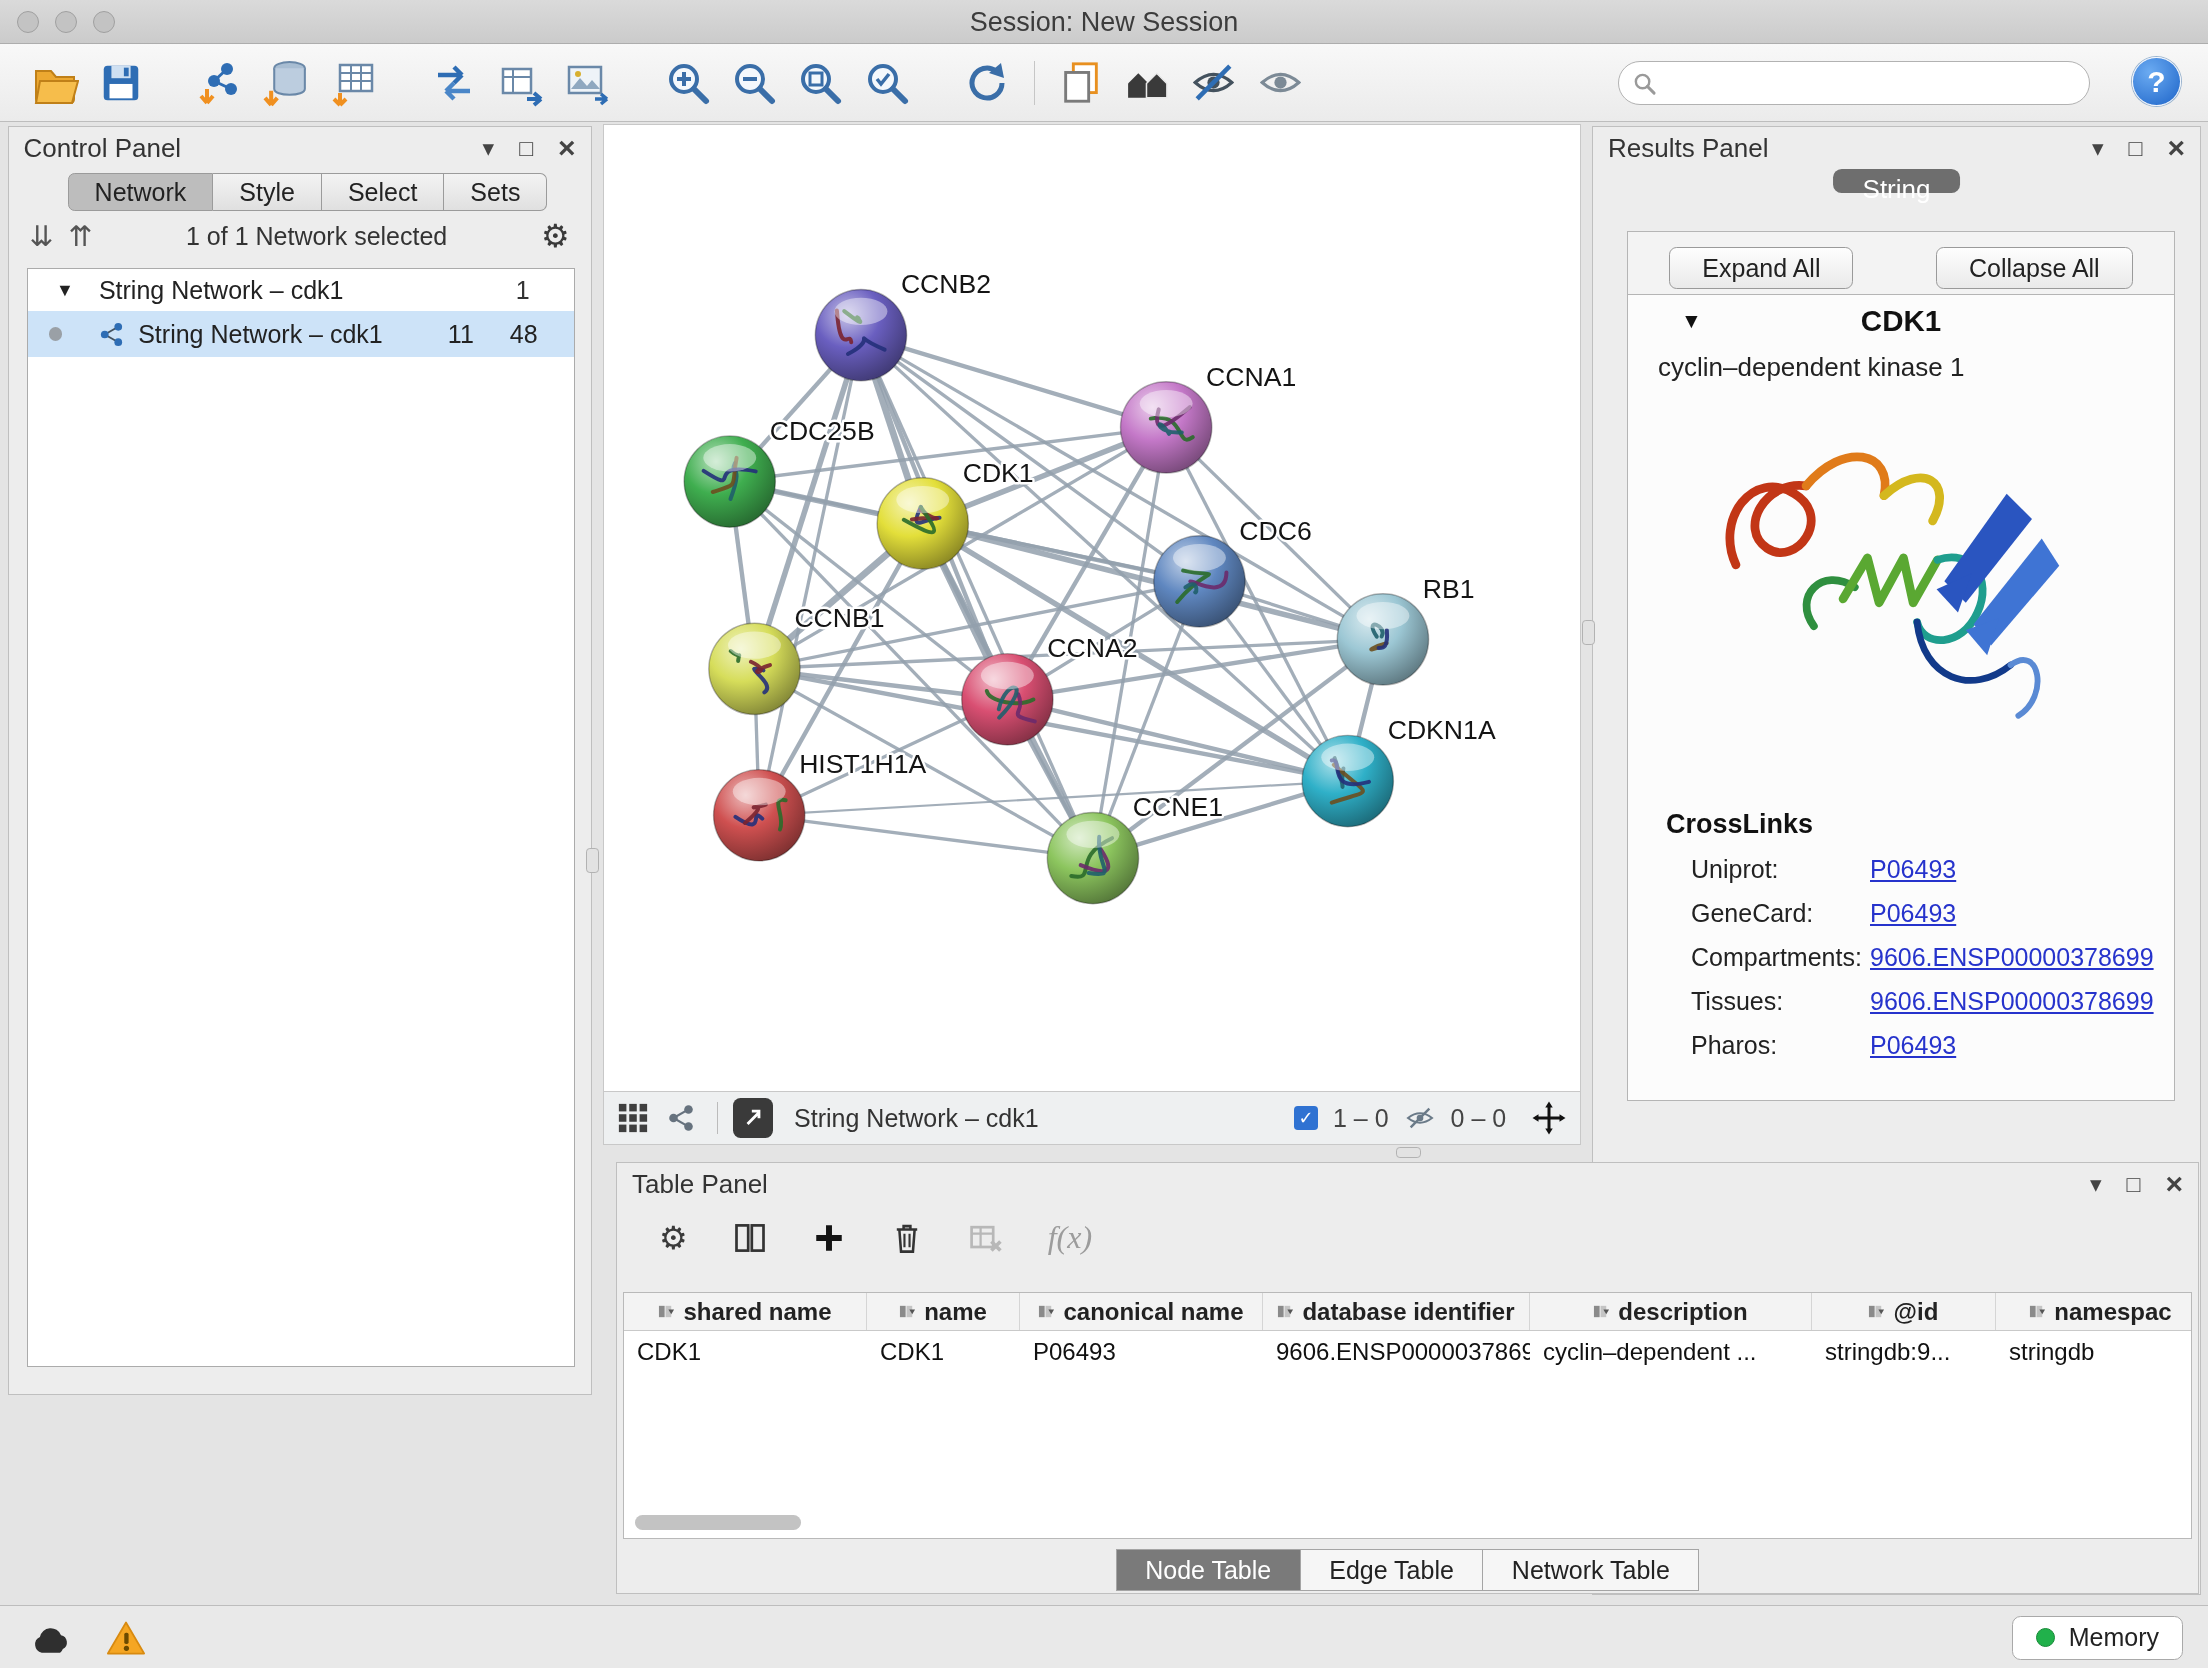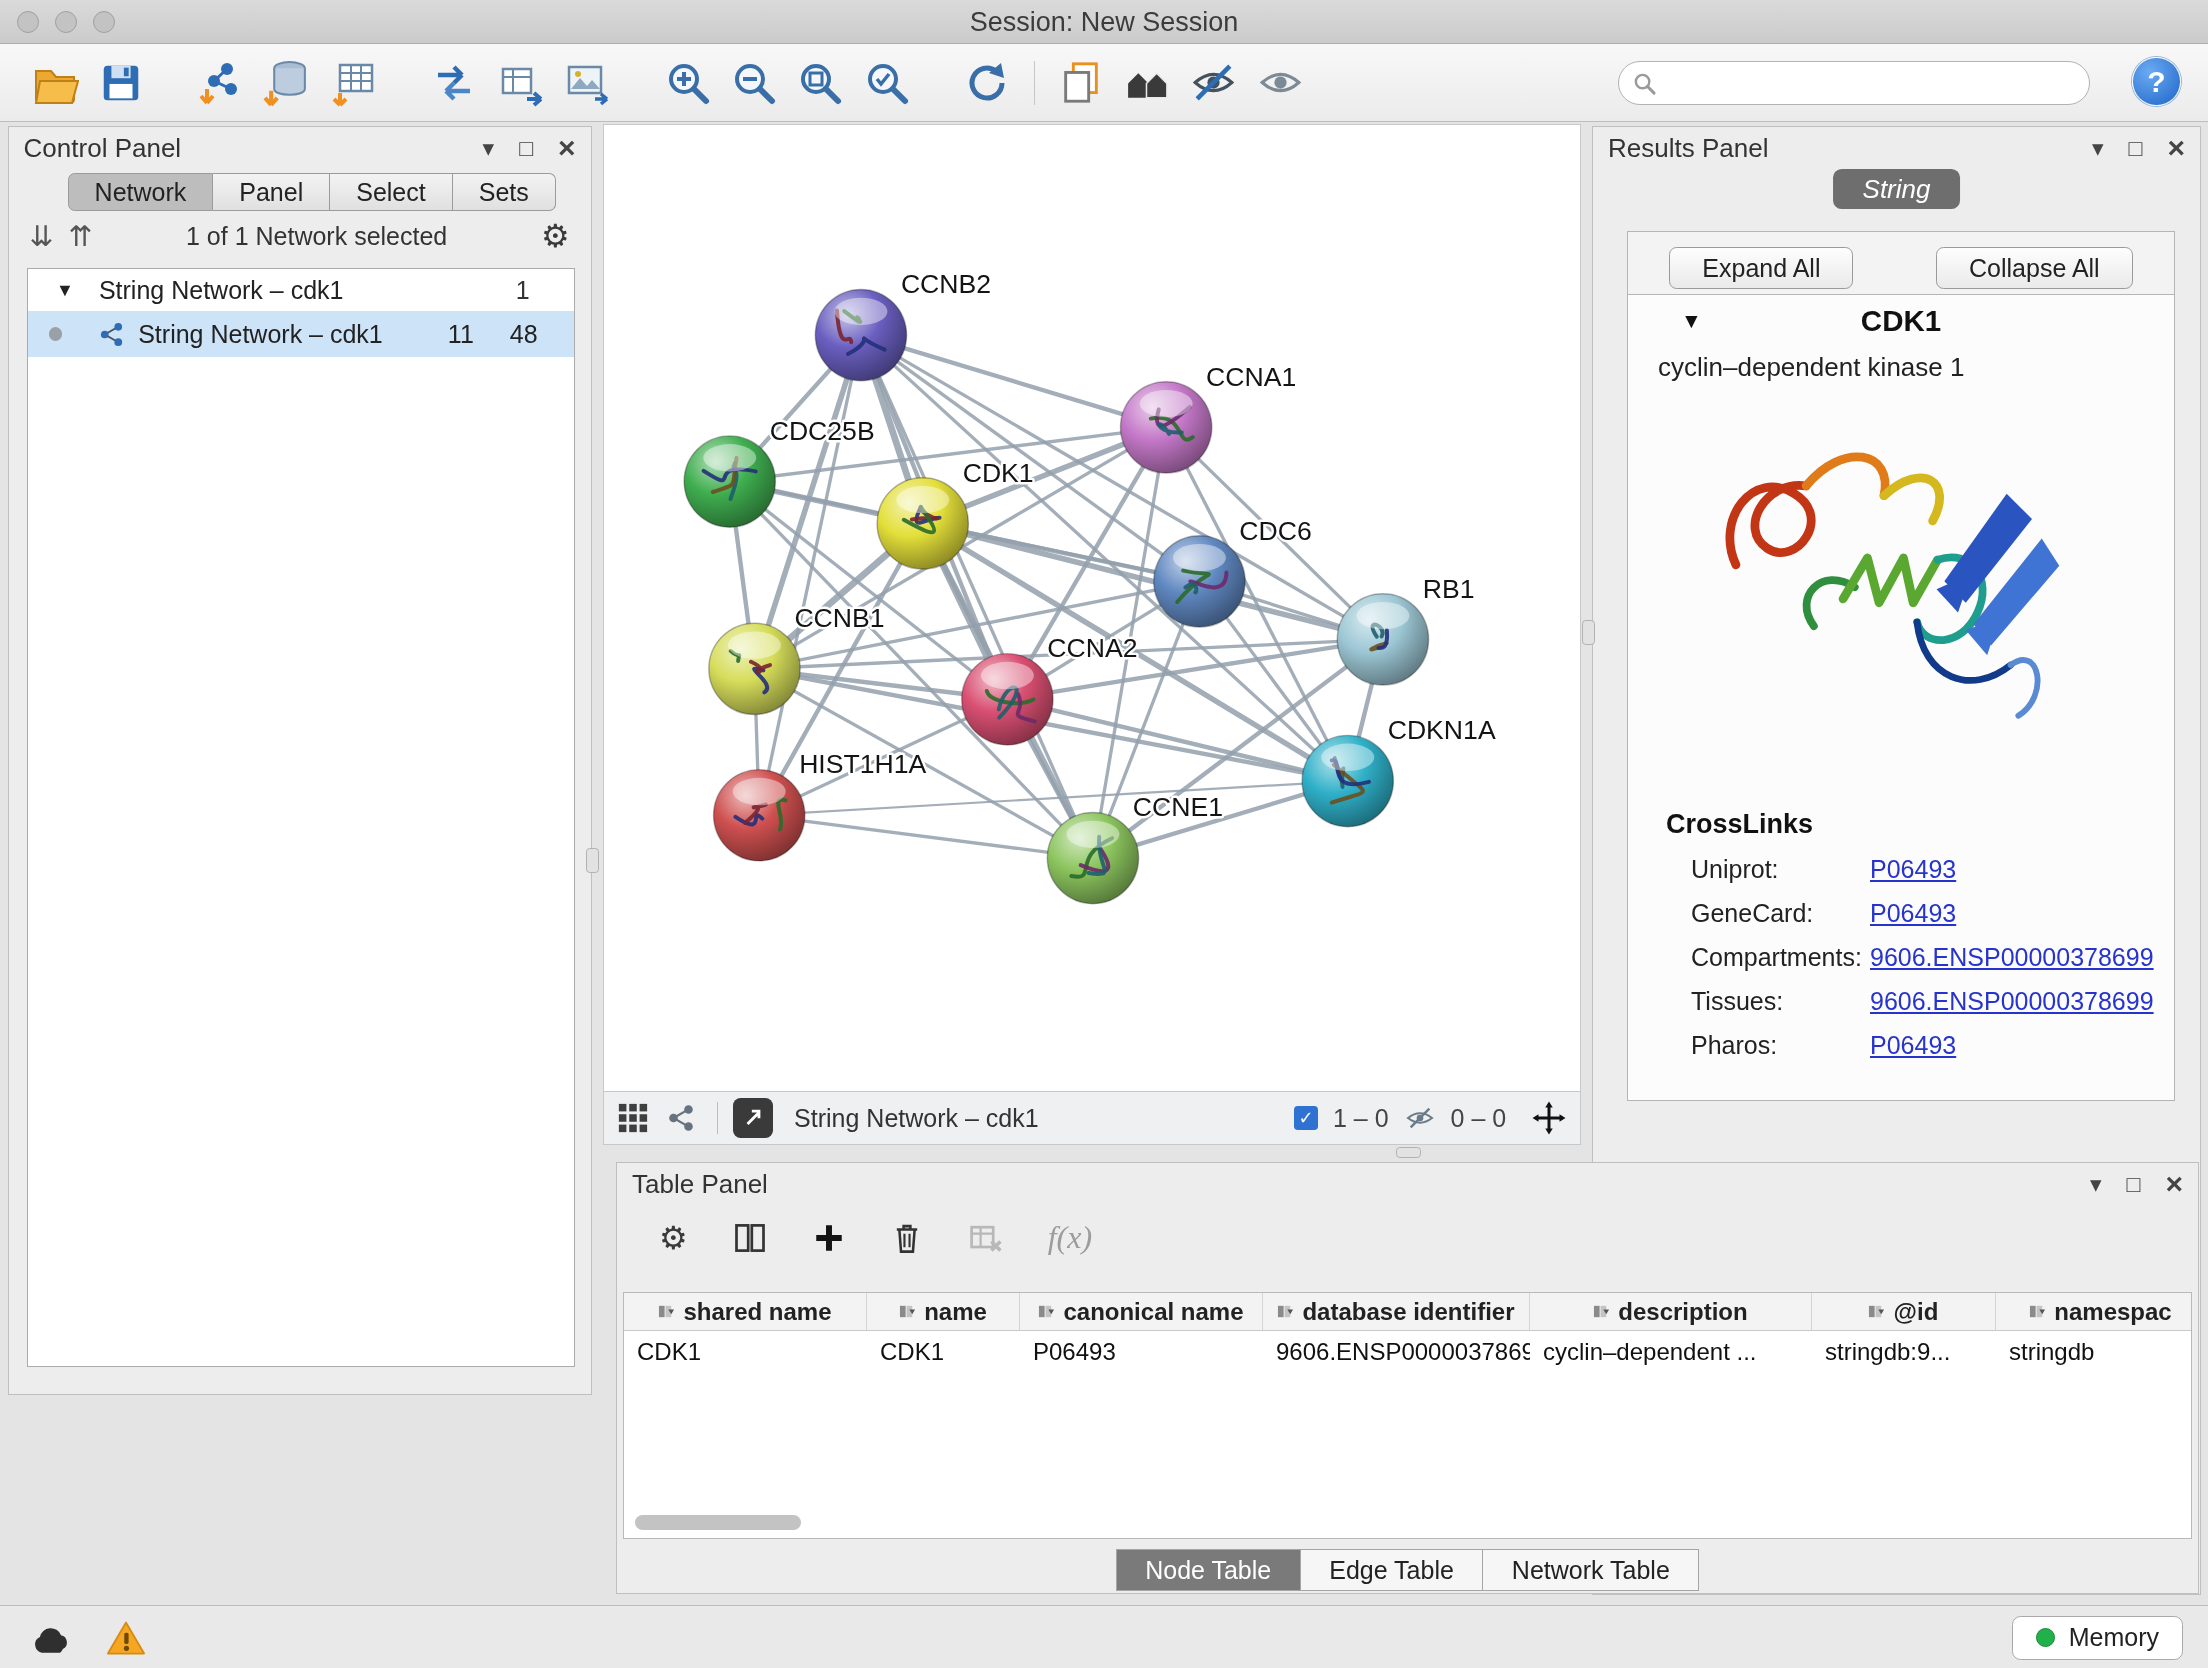--- a/index.html
+++ b/index.html
@@ -67,22 +67,22 @@
   .nt-sep { width:1px; height:32px; background:#bbb; margin:0 15px 0 3.8px; }
   .annot-btn { width:40px; height:40px; background:#3a3a3a; border-radius:7.6px; display:flex; align-items:center; justify-content:center; cursor:pointer; }
   .nt-title { margin-left:21px; }
   .nt-right { margin-left:auto; display:flex; align-items:center; gap:15px; }
   .chk { width:24px; height:24px; background:#2f72d2; border-radius:3.8px; color:#fff; font-size:18px;
     display:flex; align-items:center; justify-content:center; cursor:pointer; }
   .nt-count { color:#444; }
 
   
   .rp { left:1592px; top:126px; width:609px; height:1469px; }
-  .rp-string-tab { position:absolute; left:50%; transform:translateX(-50%); top:42px; height:40px; line-height:40px;
-    padding:0 30px; background:#6e6e6e; color:#fff; border-radius:8.6px; font-size:26px; cursor:pointer;font-style:italic; }
+  .rp-string-tab { position:absolute; left:50%; transform:translateX(-50%); top:42px; height:24px; line-height:40px;
+    padding:0 30px; background:#6e6e6e; color:#fff; border-radius:8.6px; font-size:26px; cursor:pointer; }
   .rp-buttons { position:absolute; left:34px; right:25px; top:104px; height:74px; background:#f3f3f3;
     border:1px solid #b5b5b5; display:flex; align-items:center; justify-content:space-around; }
   .rp-btn { height:42px; padding:0 32px; background:linear-gradient(#fefefe,#eaeaea); border:1px solid #9a9a9a;
     border-radius:7.6px; font-size:25px; display:flex; align-items:center; cursor:pointer; }
   .rp-content { position:absolute; left:34px; right:25px; top:167px; height:807px; background:#fcfcfc;
     border:1px solid #b5b5b5; overflow:hidden; }
   .rp-title-row { position:relative; height:51px; display:flex; align-items:center; justify-content:center;
     font-size:29.5px; font-weight:bold; color:#111; }
   .rp-title-row .tri { position:absolute; left:53px; font-size:21px; font-weight:normal; cursor:pointer; }
   .rp-desc { padding-left:30px; font-size:26px; color:#222; margin-top:6px; }
@@ -275,21 +275,21 @@
   <div class="panel-header">
     <span>Control Panel</span>
     <span class="ph-icons">
       <span class="ph-chevron">▾</span>
       <span class="ph-box">□</span>
       <span class="ph-close">×</span>
     </span>
   </div>
   <div class="cp-tabs">
       <div class="cp-tab selected">Network</div>
-      <div class="cp-tab">Panel</div>
+      <div class="cp-tab">Style</div>
       <div class="cp-tab">Select</div>
       <div class="cp-tab">Sets</div>
     </div>
   <div class="cp-selector">
     <span class="cp-chevrons">
       <span>⇊</span>
       <span>⇈</span>
     </span>
     <span class="cp-sel-text">1 of 1 Network selected</span>
     <span class="gear-glyph">⚙</span>

